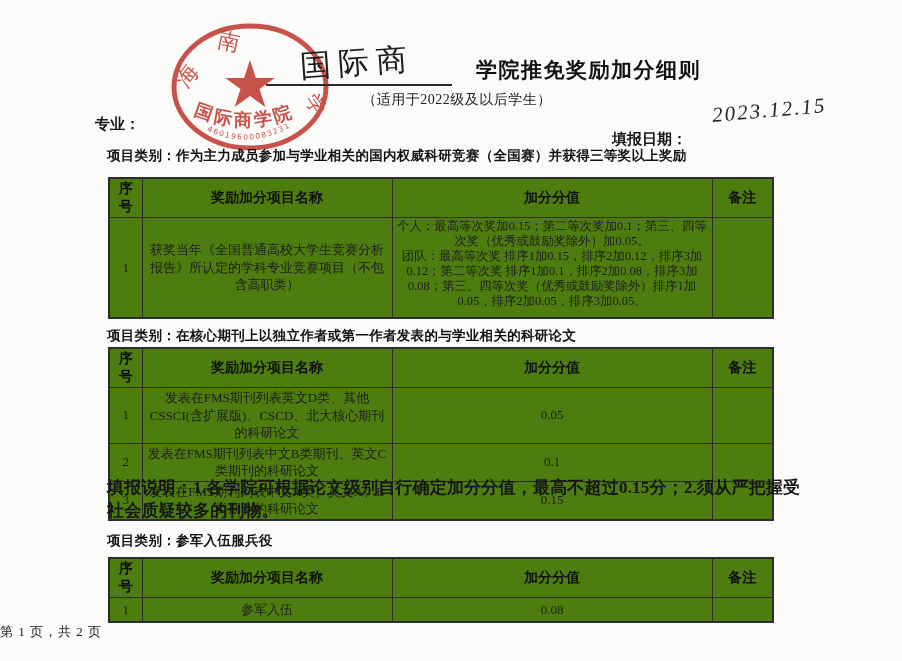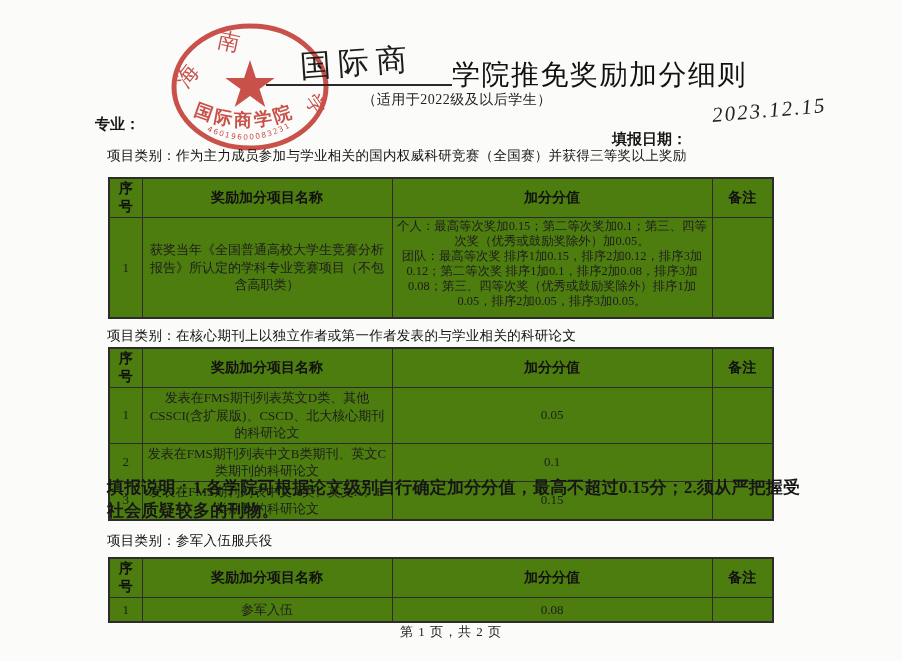--- a/index.html
+++ b/index.html
@@ -19,39 +19,39 @@
   .handwriting-college{
     position:absolute;left:300px;top:42px;
     font-size:31px;letter-spacing:7px;color:#1c1c1c;
     transform:rotate(-4deg);font-weight:500;
   }
   .title-underline{
     position:absolute;left:266px;top:58px;width:186px;height:26px;
     border-bottom:2px solid #2a2a2a;
   }
   .doc-title{
-    position:absolute;left:452px;top:56px;
-    font-size:28px;font-weight:normal;letter-spacing:1.5px;color:#111;
+    position:absolute;left:476px;top:56px;
+    font-size:21px;font-weight:bold;letter-spacing:1.5px;color:#111;
   }
   .doc-subtitle{
     position:absolute;left:262px;top:91px;width:390px;text-align:center;
     font-size:14px;color:#222;letter-spacing:.5px;
   }
   .major-label{position:absolute;left:95px;top:115px;font-size:15px;font-weight:bold;color:#161616;}
   .date-label{position:absolute;left:612px;top:109px;font-size:15px;font-weight:bold;color:#161616;margin-top:21px;}
   .date-value{
     position:absolute;left:712px;top:98px;
     font-size:21px;font-style:italic;letter-spacing:2px;color:#232323;
     transform:rotate(-5deg);
   }
 
   
   .section-label{
     position:absolute;left:107px;
-    font-size:13.5px;font-weight:normal;color:#111;letter-spacing:.3px;
+    font-size:13.5px;font-weight:bold;color:#111;letter-spacing:.3px;
   }
   .sec1-label{top:147px;}
   .sec2-label{top:327px;}
   .sec3-label{top:532px;}
 
   table.rules{
     position:absolute;left:108px;width:664px;
     border-collapse:collapse;table-layout:fixed;
     border:2px solid #2c2c2c;
     background:#4d7c0f;
@@ -81,21 +81,21 @@
   .tbl1 td{height:97px;}
   .tbl2 tr.r35 td{height:33px;}
   .tbl2 tr.r32 td{height:30px;}
   .tbl3 td{height:21px;}
 
   .note-line{
     position:absolute;left:107px;top:476px;width:700px;
     font-size:17px;font-weight:600;color:#161616;letter-spacing:.2px;
   }
   .footer-line{
-    position:absolute;left:0;top:623px;width:902px;text-align:center;
+    position:absolute;left:0;top:623px;width:902px;
     font-size:13px;color:#222;letter-spacing:1px;
   }
 </style>
 </head>
 <body>
 
 <div class="page">
 
   <svg class="stamp-svg" viewBox="0 0 168 150">
     <ellipse cx="84" cy="73" rx="76" ry="61" fill="none" stroke="#c23a32" stroke-width="5"></ellipse>

